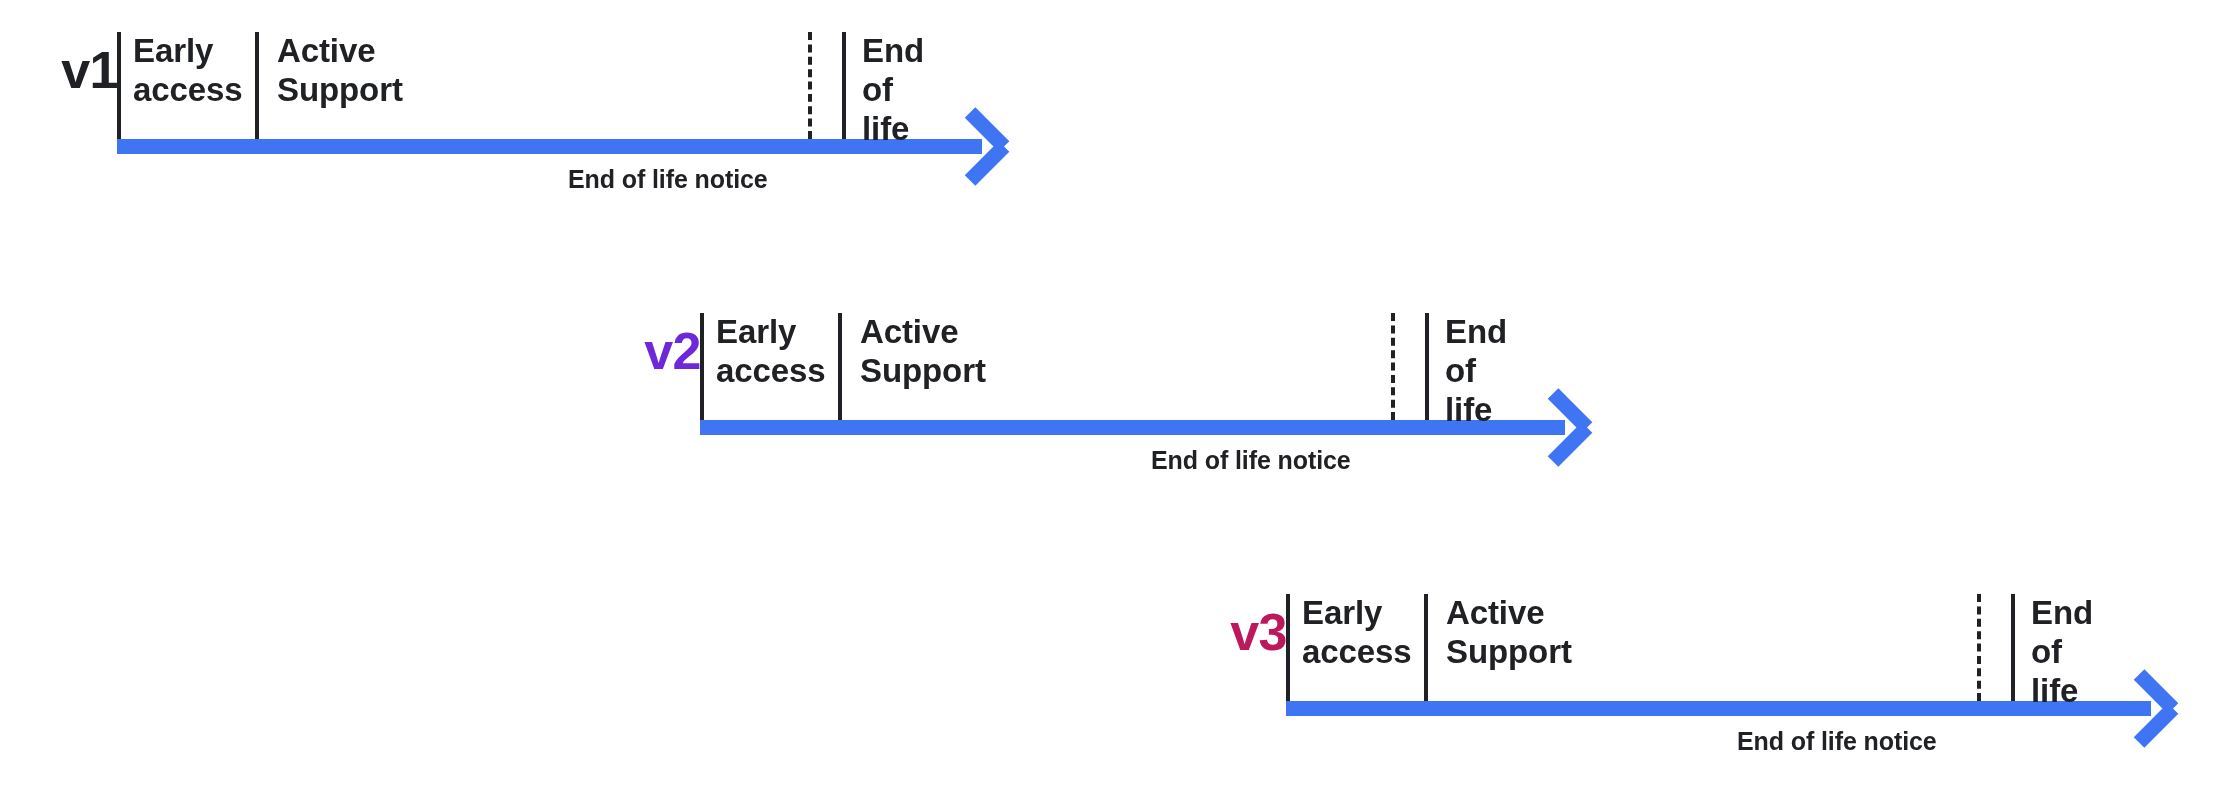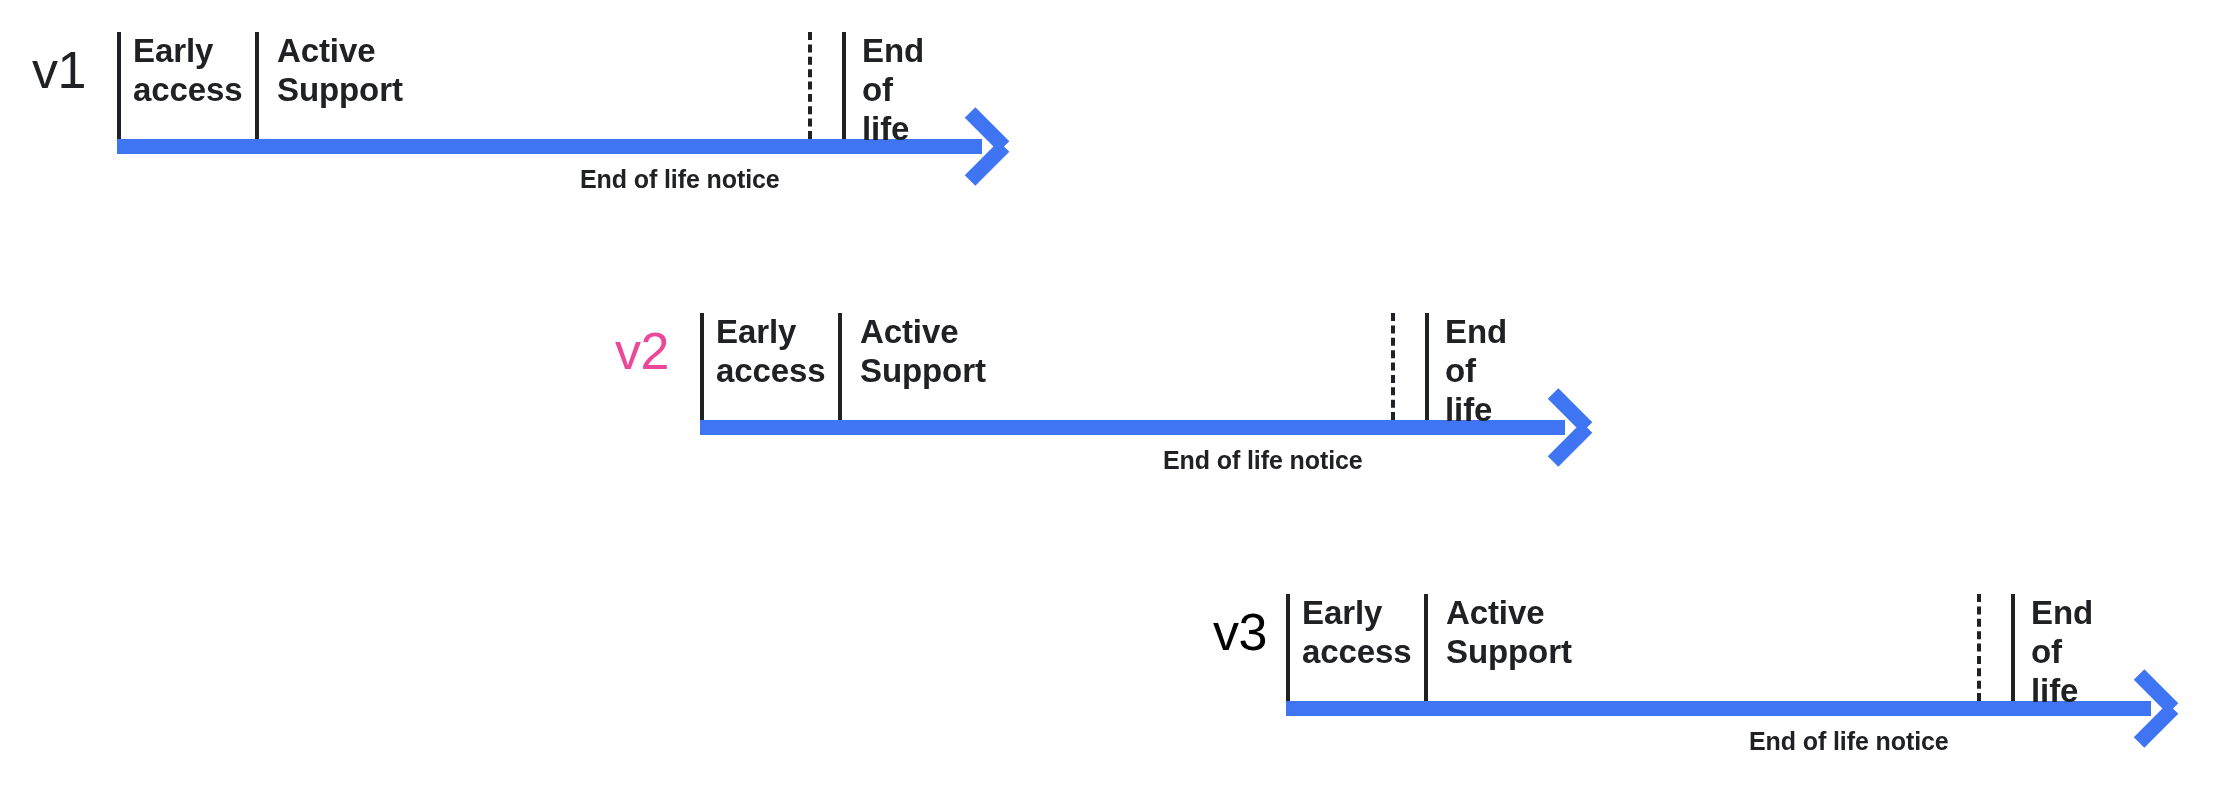--- a/index.html
+++ b/index.html
@@ -26,24 +26,25 @@
   }
 
   
   .version-label {
     position: absolute;
     left: 0;
     top: 44px;
     width: 86px;
     text-align: right;
     font-size: 52px;
-    font-weight: 400;
+    font-weight: 700;
     color: #202124;
     letter-spacing: -0.5px;
     line-height: 1;
+    padding-left: 32px;
   }
 
   
   .arrow-shaft {
     position: absolute;
     height: 15px;
     background: #3F74F2;
     top: 139px;
   }
   
@@ -100,21 +101,20 @@
 
   
   .notice-label {
     position: absolute;
     top: 165px;
     font-size: 25px;
     font-weight: 700;
     color: #202124;
     letter-spacing: -0.1px;
     white-space: nowrap;
-    margin-left: 12px;
   }
 </style>
 </head>
 <body>
 
 <div id="canvas" style="background: rgb(255, 255, 255);">
     <div class="timeline-row" style="left: 0px; top: 0px;">
       <div class="version-label" style="left: 0px; color: rgb(32, 33, 36);">v1</div>
       <div class="arrow-shaft" style="left: 117px; width: 865px; background: rgb(63, 116, 242);"></div>
       <div class="arrow-head" style="left: 960px;">
@@ -125,38 +125,38 @@
       <div class="tick" style="left: 255px; background: rgb(32, 33, 36);"></div>
       <div class="tick-dashed" style="left: 808px; border-left-color: rgb(32, 33, 36);"></div>
       <div class="tick" style="left: 842px; background: rgb(32, 33, 36);"></div>
       <div class="phase-label" style="left: 133px; color: rgb(32, 33, 36);">Early
 access</div>
       <div class="phase-label" style="left: 277px; color: rgb(32, 33, 36);">Active Support</div>
       <div class="phase-label" style="left: 862px; color: rgb(32, 33, 36);">End of life</div>
       <div class="notice-label" style="left: 568px; color: rgb(32, 33, 36);">End of life notice</div>
     </div>
     <div class="timeline-row" style="left: 583px; top: 281px;">
-      <div class="version-label" style="left: 0px; color: #ec4899;">v2</div>
+      <div class="version-label" style="left: 0px; color: #6d28d9;">v2</div>
       <div class="arrow-shaft" style="left: 117px; width: 865px; background: rgb(63, 116, 242);"></div>
       <div class="arrow-head" style="left: 960px;">
         <div class="barb up" style="background: rgb(63, 116, 242);"></div>
         <div class="barb down" style="background: rgb(63, 116, 242);"></div>
       </div>
       <div class="tick" style="left: 117px; background: rgb(32, 33, 36);"></div>
       <div class="tick" style="left: 255px; background: rgb(32, 33, 36);"></div>
       <div class="tick-dashed" style="left: 808px; border-left-color: rgb(32, 33, 36);"></div>
       <div class="tick" style="left: 842px; background: rgb(32, 33, 36);"></div>
       <div class="phase-label" style="left: 133px; color: rgb(32, 33, 36);">Early
 access</div>
       <div class="phase-label" style="left: 277px; color: rgb(32, 33, 36);">Active Support</div>
       <div class="phase-label" style="left: 862px; color: rgb(32, 33, 36);">End of life</div>
       <div class="notice-label" style="left: 568px; color: rgb(32, 33, 36);">End of life notice</div>
     </div>
     <div class="timeline-row" style="left: 1169px; top: 562px;">
-      <div class="version-label" style="left: 12px; color: #000000;">v3</div>
+      <div class="version-label" style="left: 0px; color: #be185d;">v3</div>
       <div class="arrow-shaft" style="left: 117px; width: 865px; background: rgb(63, 116, 242);"></div>
       <div class="arrow-head" style="left: 960px;">
         <div class="barb up" style="background: rgb(63, 116, 242);"></div>
         <div class="barb down" style="background: rgb(63, 116, 242);"></div>
       </div>
       <div class="tick" style="left: 117px; background: rgb(32, 33, 36);"></div>
       <div class="tick" style="left: 255px; background: rgb(32, 33, 36);"></div>
       <div class="tick-dashed" style="left: 808px; border-left-color: rgb(32, 33, 36);"></div>
       <div class="tick" style="left: 842px; background: rgb(32, 33, 36);"></div>
       <div class="phase-label" style="left: 133px; color: rgb(32, 33, 36);">Early

